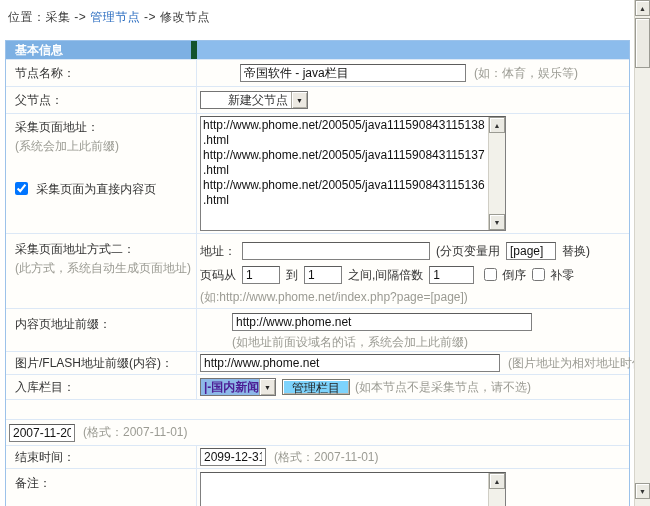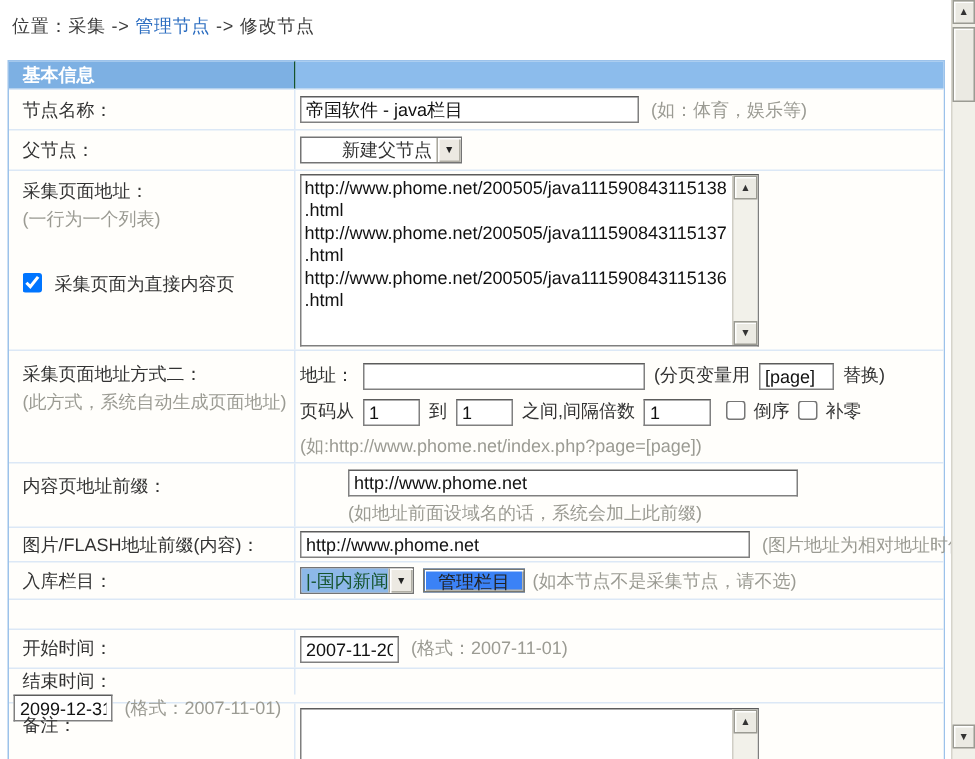--- a/index.html
+++ b/index.html
@@ -12,21 +12,21 @@
   .breadcrumb { position:absolute; left:8px; top:9px; color:#3c3c3c; letter-spacing:0.5px; }
   .breadcrumb a { color:#2a6cc0; text-decoration:none; cursor:pointer; }
   
   .form-table {
     position:absolute; left:5px; top:40px; width:625px;
     border:1px solid #9cc2ea; background:#fff;
   }
   .hdr { display:flex; height:18px; }
   .hdr-left {
     width:191px; background:#7db0e3; color:#fff; font-weight:bold;
-    padding-left:9px; line-height:18px; border-right:1px solid #14532d;
+    padding-left:9px; line-height:18px; border-right:6px solid #14532d;
   }
   .hdr-right { flex:1; background:#8cbcec; }
   .row { display:flex; border-top:1px solid #dce8f6; background:#fffefb; }
   .cl {
     width:191px; border-right:1px solid #dce8f6; padding-left:9px;
     flex-shrink:0;
   }
   .cv { flex:1; padding-left:3px; }
   .vc { display:flex; align-items:center; }   
   .hint { color:#9b9b93; margin-left:8px; white-space:nowrap; }
@@ -36,29 +36,29 @@
   .inp {
     height:18px; border:1px solid #808080; border-top-color:#5c5c5c;
     background:#fff; font:12px "Liberation Sans", sans-serif; color:#111;
     padding:0 3px;
   }
   .sel {
     display:inline-flex; height:18px; border:1px solid #747474; background:#fff;
     cursor:pointer; align-items:stretch;
   }
   .sel-text { flex:1; padding:1px 3px; line-height:15px; white-space:nowrap; overflow:hidden; }
-  .sel-text.hl { background:#8db8e8; color:#14532d; }
+  .sel-text.hl { background:#8db8e8; color:#4c1d95;font-weight:bold; }
   .sel-btn {
     width:16px; background:#ece9e2; border-left:1px solid #a9a79e;
     box-shadow:inset 1px 1px 0 #fff, inset -1px -1px 0 #b1afa5;
     display:flex; align-items:center; justify-content:center;
     font-size:7px; color:#222; cursor:pointer;
   }
   .btn {
-    height:16px; padding:0 9px; background:#3b82f6; color:#222;
+    height:16px; padding:0 9px; background:#7dd3fc; color:#222;
     border:1px solid #77776f;
     box-shadow:inset 1px 1px 0 #fff, inset -1px -1px 0 #b8b6ad;
     font:12px "Liberation Sans", sans-serif; cursor:pointer; margin-left:6px;
   }
   
   .ta-box { border:1px solid #7f7f7f; border-top-color:#5c5c5c; background:#fff; display:flex; }
   .ta-box textarea {
     flex:1; border:0; outline:0; resize:none; overflow:hidden;
     font:12px "Liberation Sans", sans-serif; color:#111; padding:1px 2px; line-height:15px;
     background:transparent;
@@ -83,21 +83,21 @@
   }
   .page-sb .sb-btn { position:absolute; left:0; width:15px; }
   .page-sb .up   { top:0; }
   .page-sb .down { top:483px; }
   .page-sb .thumb {
     position:absolute; left:0; top:18px; width:15px; height:50px;
     background:#ebeae3; border:1px solid #9b9b93; box-shadow:inset 1px 1px 0 #fff;
     cursor:grab;
   }
   
-  .line { display:flex; white-space:nowrap; }
+  .line { display:flex; align-items:center; white-space:nowrap; }
   .mt6 { margin-top:6px; } .mt8 { margin-top:8px; }
   .gap6 > * { margin-right:6px; }
 </style>
 </head>
 <body>
 
 <div class="breadcrumb">
   <span>位置：</span><span>采集</span>
   <span>-&gt;</span>
   <a>管理节点</a>
@@ -105,42 +105,42 @@
   <span>修改节点</span>
 </div>
 
 <div class="form-table">
 
   <div class="hdr">
     <div class="hdr-left">基本信息</div>
     <div class="hdr-right"></div>
   </div>
 
-  <div class="row" style="height:27px;">
+  <div class="row" style="height:27px;gap:40px;">
     <div class="cl vc">节点名称：</div>
     <div class="cv vc">
       <input class="inp" style="width: 226px;" value="帝国软件 - java栏目">
       <span class="hint">(如：体育，娱乐等)</span>
     </div>
   </div>
 
   <div class="row" style="height:27px;">
     <div class="cl vc">父节点：</div>
     <div class="cv vc">
       <div class="sel" style="width:108px;text-align:right;">
         <span class="sel-text">新建父节点</span>
         <span class="sel-btn">▼</span>
       </div>
     </div>
   </div>
 
   <div class="row" style="height:120px;">
     <div class="cl" style="padding-top:5px;">
       <div>采集页面地址：</div>
-      <div class="sub">(一行为一个列表)</div>
+      <div class="sub">(系统会加上此前缀)</div>
       <div style="margin-top:26px;">
         <input type="checkbox" checked="" style="">
         <span class="cb-lbl">采集页面为直接内容页</span>
       </div>
     </div>
     <div class="cv" style="padding-top:2px;">
       <div class="ta-box" style="width:306px; height:115px;">
         <textarea spellcheck="false" style="">http://www.phome.net/200505/java111590843115138.html
 http://www.phome.net/200505/java111590843115137.html
 http://www.phome.net/200505/java111590843115136.html</textarea>
@@ -205,28 +205,27 @@
       <button class="btn">管理栏目</button>
       <span class="hint" style="margin-left:5px;">(如本节点不是采集节点，请不选)</span>
     </div>
   </div>
 
   <div class="row" style="height:20px;">
     <div class="cv vc"></div>
   </div>
 
   <div class="row" style="height:26px;">
-    <div class="cl vc">开始时间：</div>
     <div class="cv vc">
       <input class="inp" style="width: 66px;" value="2007-11-20">
       <span class="hint">(格式：2007-11-01)</span>
     </div>
   </div>
 
-  <div class="row" style="height:23px;flex-direction:column;">
+  <div class="row" style="height:23px;">
     <div class="cl vc">结束时间：</div>
     <div class="cv vc">
       <input class="inp" style="width: 66px;" value="2099-12-31">
       <span class="hint">(格式：2007-11-01)</span>
     </div>
   </div>
 
   <div class="row" style="height:110px;">
     <div class="cl" style="padding-top:6px;">备注：</div>
     <div class="cv" style="padding-top:3px;">

